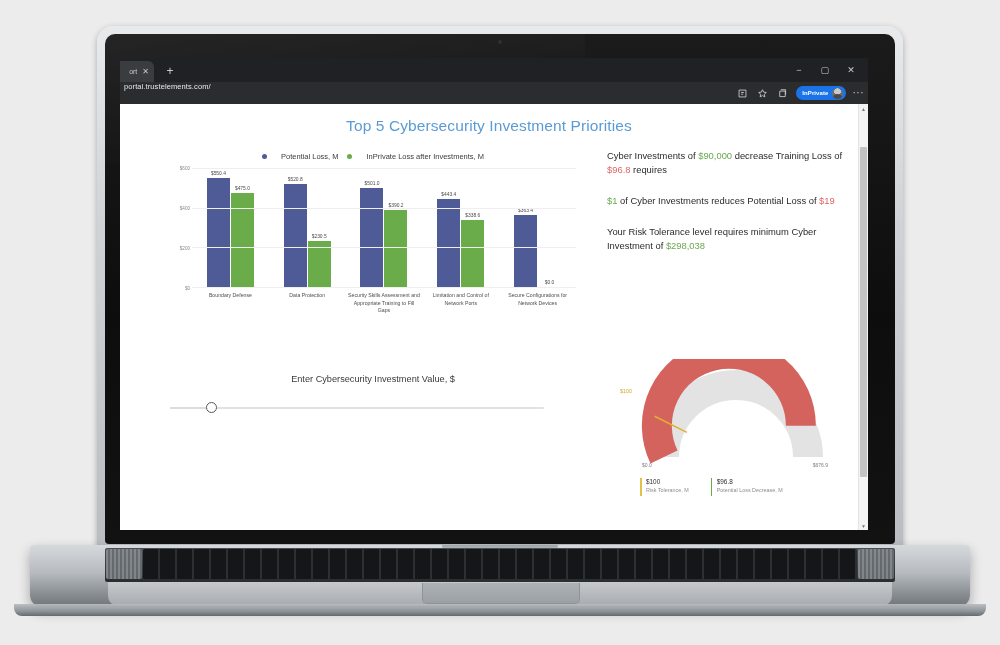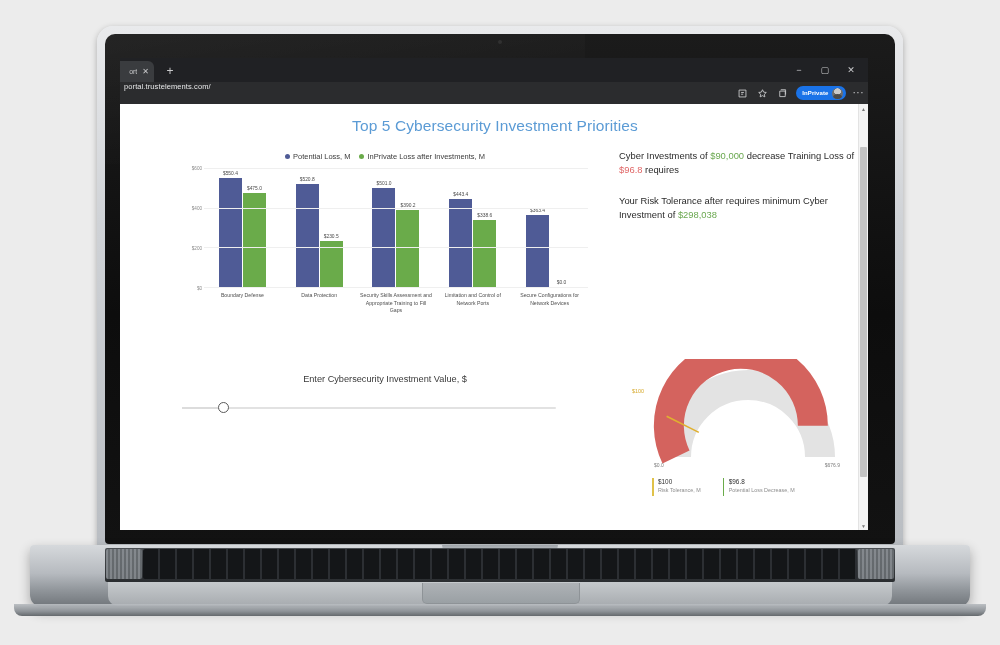--- a/index.html
+++ b/index.html
@@ -120,21 +120,21 @@
     background:radial-gradient(circle at 50% 32%,#c9c9c9 0 34%,#6f6f6f 35%);
     position:relative;overflow:hidden;
   }
   .ip-avatar::after{
     content:"";position:absolute;left:50%;top:58%;width:9px;height:7px;margin-left:-4.5px;
     border-radius:50% 50% 0 0;background:#4a4a4a;
   }
   .dots{color:#d3d4d6;font-size:10px;letter-spacing:.5px;line-height:1;}
 
   
-  .viewport{flex:1;background:#fff;position:relative;display:flex;padding-left:12px;}
+  .viewport{flex:1;background:#fff;position:relative;display:flex;}
   .page{flex:1;position:relative;background:#fff;overflow:hidden;}
   .scrollbar{
     width:9px;background:#f4f4f4;border-left:1px solid #e3e3e3;position:relative;flex:none;
   }
   .sb-arrow{height:9px;display:flex;align-items:center;justify-content:center;color:#7a7a7a;font-size:5px;}
   .sb-arrow.bottom{position:absolute;bottom:0;left:0;right:0;}
   .sb-thumb{
     position:absolute;left:1px;top:43px;width:7px;height:330px;
     background:#c3c3c3;border-radius:1px;
   }
@@ -144,21 +144,21 @@
     position:absolute;left:0;right:0;top:13px;text-align:center;
     color:#5b9bd5;font-size:15.5px;font-weight:400;letter-spacing:.1px;
   }
 
   
   .chart-box{position:absolute;left:48px;top:48px;width:410px;height:240px;}
   .legend{
     position:absolute;left:0;right:0;top:0;display:flex;justify-content:center;
     align-items:center;gap:9px;
   }
-  .legend-item{display:flex;align-items:center;gap:3px;}
+  .legend-item{display:flex;align-items:center;gap:14px;}
   .legend-dot{width:5px;height:5px;border-radius:50%;}
   .legend-text{font-size:7.5px;color:#3c3c3c;white-space:nowrap;}
 
   .plot-wrap{position:absolute;left:0;top:16px;width:410px;height:120px;}
   .ylabels{position:absolute;left:0;top:0;width:22px;height:120px;}
   .ylabel{position:absolute;right:0;font-size:4.6px;color:#8a8a8a;transform:translateY(-50%);}
   .plot{
     position:absolute;left:24px;top:0;right:2px;height:120px;
     border-bottom:1px solid #e4e4e4;box-sizing:border-box;
   }
@@ -354,21 +354,22 @@
               <div class="xlabel">Boundary Defense</div>
               <div class="xlabel">Data Protection</div>
               <div class="xlabel">Security Skills Assessment and Appropriate Training to Fill Gaps</div>
               <div class="xlabel">Limitation and Control of Network Ports</div>
               <div class="xlabel">Secure Configurations for Network Devices</div>
             </div>
         </div>
 
         <div class="info" id="info">
             <p><span>Cyber Investments of </span><span class="money-g">$90,000</span><span> decrease Training Loss of </span><span class="money-r">$96.8</span><span> requires</span></p>
-            <p><span>Your Risk Tolerance after requires minimum Cyber Investment of </span><span class="money-g">$298,038</span></p>
+            <p><span class="money-g">$1</span><span> of Cyber Investments reduces Potential Loss of </span><span class="money-r">$19</span></p>
+            <p><span>Your Risk Tolerance level requires minimum Cyber Investment of </span><span class="money-g">$298,038</span></p>
           </div>
 
         <div class="slider-block">
           <div class="slider-label">Enter Cybersecurity Investment Value, $</div>
           <div class="sl-track">
             <div class="sl-fill" style="width: 41.14px;"></div>
             <div class="sl-thumb" style="left: 35.64px;"></div>
           </div>
         </div>
 

